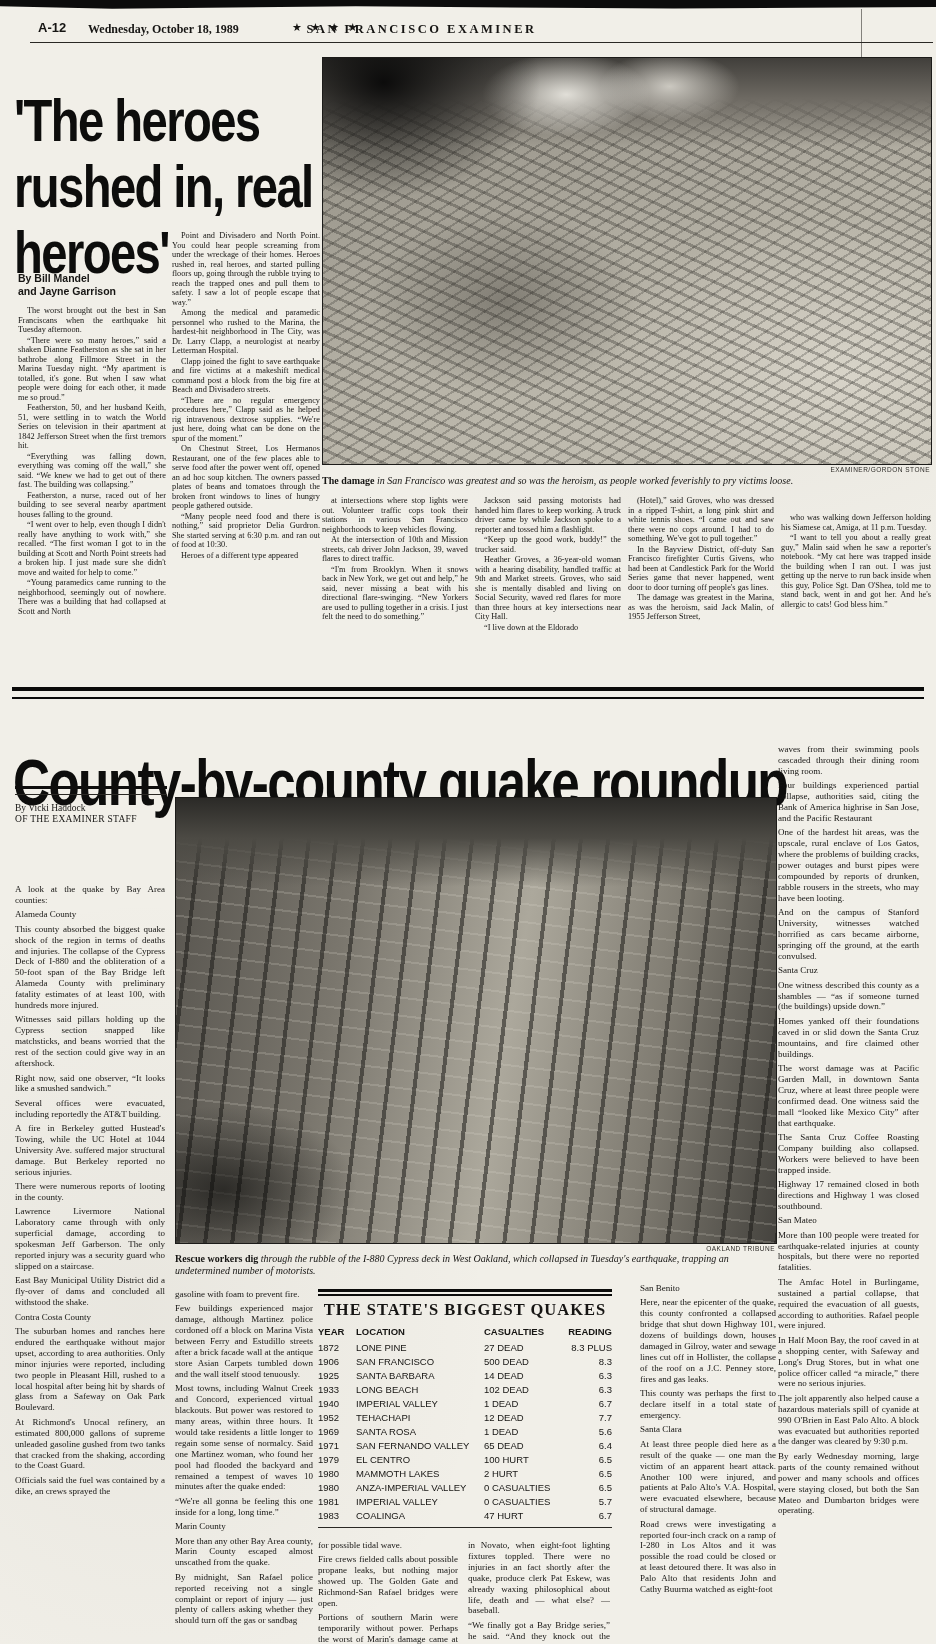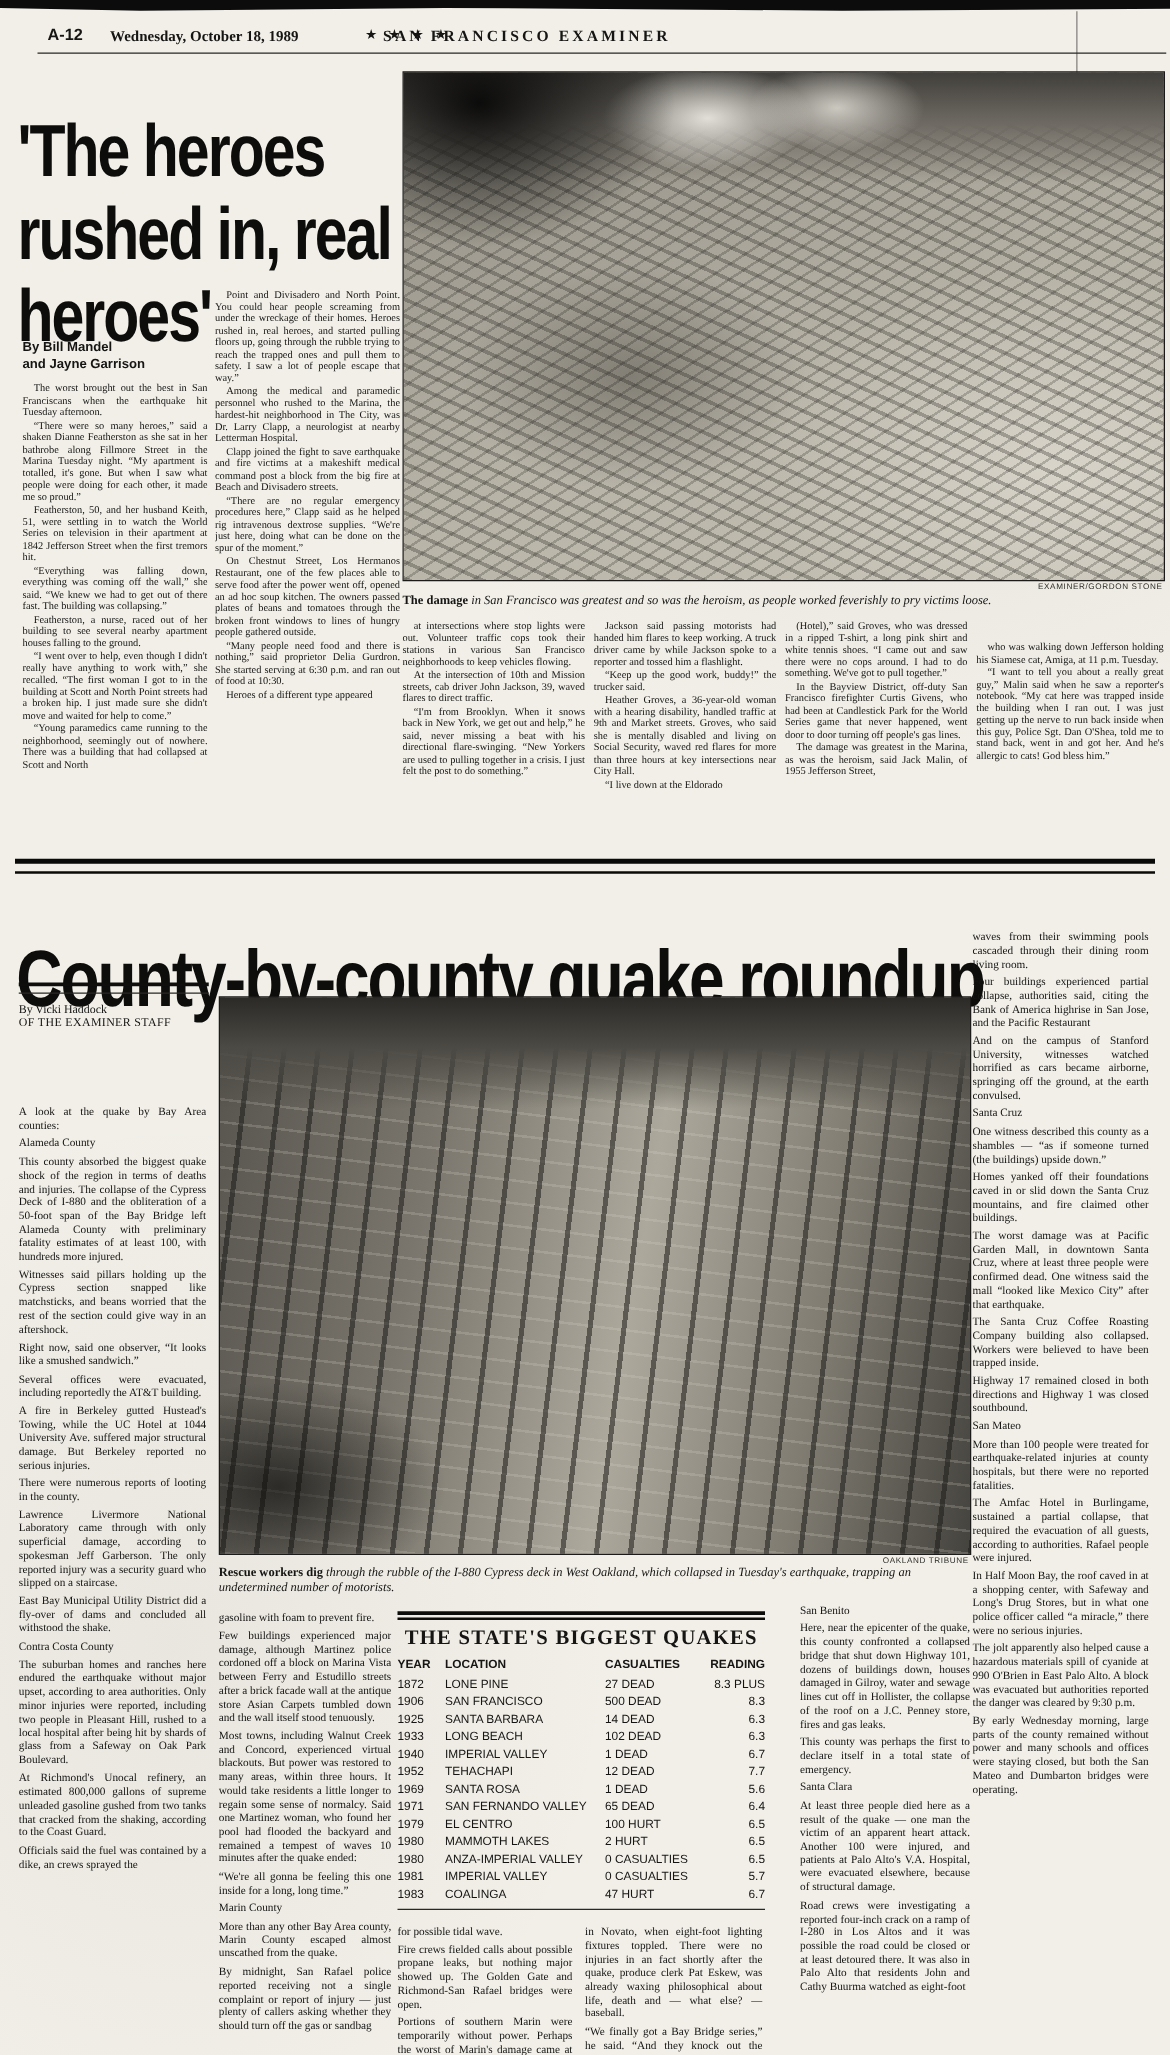--- a/index.html
+++ b/index.html
@@ -135,21 +135,21 @@
 
   <div class="photo1"></div>
   <div class="credit credit1">EXAMINER/GORDON STONE</div>
   <div class="caption caption1">
     <span class="cap-lead">The damage</span><span class="cap-rest"> in San Francisco was greatest and so was the heroism, as people worked feverishly to pry victims loose.</span>
   </div>
 
   <div class="bodycol col3">
       <p>at intersections where stop lights were out. Volunteer traffic cops took their stations in various San Francisco neighborhoods to keep vehicles flowing.</p>
       <p>At the intersection of 10th and Mission streets, cab driver John Jackson, 39, waved flares to direct traffic.</p>
-      <p>“I'm from Brooklyn. When it snows back in New York, we get out and help,” he said, never missing a beat with his directional flare-swinging. “New Yorkers are used to pulling together in a crisis. I just felt the post to do something.”</p>
+      <p>“I'm from Brooklyn. When it snows back in New York, we get out and help,” he said, never missing a beat with his directional flare-swinging. “New Yorkers are used to pulling together in a crisis. I just felt the need to do something.”</p>
     </div>
   <div class="bodycol col4">
       <p>Jackson said passing motorists had handed him flares to keep working. A truck driver came by while Jackson spoke to a reporter and tossed him a flashlight.</p>
       <p>“Keep up the good work, buddy!” the trucker said.</p>
       <p>Heather Groves, a 36-year-old woman with a hearing disability, handled traffic at 9th and Market streets. Groves, who said she is mentally disabled and living on Social Security, waved red flares for more than three hours at key intersections near City Hall.</p>
       <p>“I live down at the Eldorado</p>
     </div>
   <div class="bodycol col5">
       <p>(Hotel),” said Groves, who was dressed in a ripped T-shirt, a long pink shirt and white tennis shoes. “I came out and saw there were no cops around. I had to do something. We've got to pull together.”</p>
       <p>In the Bayview District, off-duty San Francisco firefighter Curtis Givens, who had been at Candlestick Park for the World Series game that never happened, went door to door turning off people's gas lines.</p>
@@ -315,20 +315,21 @@
       <p>San Benito</p>
       <p>Here, near the epicenter of the quake, this county confronted a collapsed bridge that shut down Highway 101, dozens of buildings down, houses damaged in Gilroy, water and sewage lines cut off in Hollister, the collapse of the roof on a J.C. Penney store, fires and gas leaks.</p>
       <p>This county was perhaps the first to declare itself in a total state of emergency.</p>
       <p>Santa Clara</p>
       <p>At least three people died here as a result of the quake — one man the victim of an apparent heart attack. Another 100 were injured, and patients at Palo Alto's V.A. Hospital, were evacuated elsewhere, because of structural damage.</p>
       <p>Road crews were investigating a reported four-inch crack on a ramp of I-280 in Los Altos and it was possible the road could be closed or at least detoured there. It was also in Palo Alto that residents John and Cathy Buurma watched as eight-foot</p>
     </div>
   <div class="rcol colE">
       <p>waves from their swimming pools cascaded through their dining room living room.</p>
       <p>Four buildings experienced partial collapse, authorities said, citing the Bank of America highrise in San Jose, and the Pacific Restaurant</p>
+      <p>One of the hardest hit areas, was the upscale, rural enclave of Los Gatos, where the problems of building cracks, power outages and burst pipes were compounded by reports of drunken, rabble rousers in the streets, who may have been looting.</p>
       <p>And on the campus of Stanford University, witnesses watched horrified as cars became airborne, springing off the ground, at the earth convulsed.</p>
       <p>Santa Cruz</p>
       <p>One witness described this county as a shambles — “as if someone turned (the buildings) upside down.”</p>
       <p>Homes yanked off their foundations caved in or slid down the Santa Cruz mountains, and fire claimed other buildings.</p>
       <p>The worst damage was at Pacific Garden Mall, in downtown Santa Cruz, where at least three people were confirmed dead. One witness said the mall “looked like Mexico City” after that earthquake.</p>
       <p>The Santa Cruz Coffee Roasting Company building also collapsed. Workers were believed to have been trapped inside.</p>
       <p>Highway 17 remained closed in both directions and Highway 1 was closed southbound.</p>
       <p>San Mateo</p>
       <p>More than 100 people were treated for earthquake-related injuries at county hospitals, but there were no reported fatalities.</p>
       <p>The Amfac Hotel in Burlingame, sustained a partial collapse, that required the evacuation of all guests, according to authorities. Rafael people were injured.</p>

